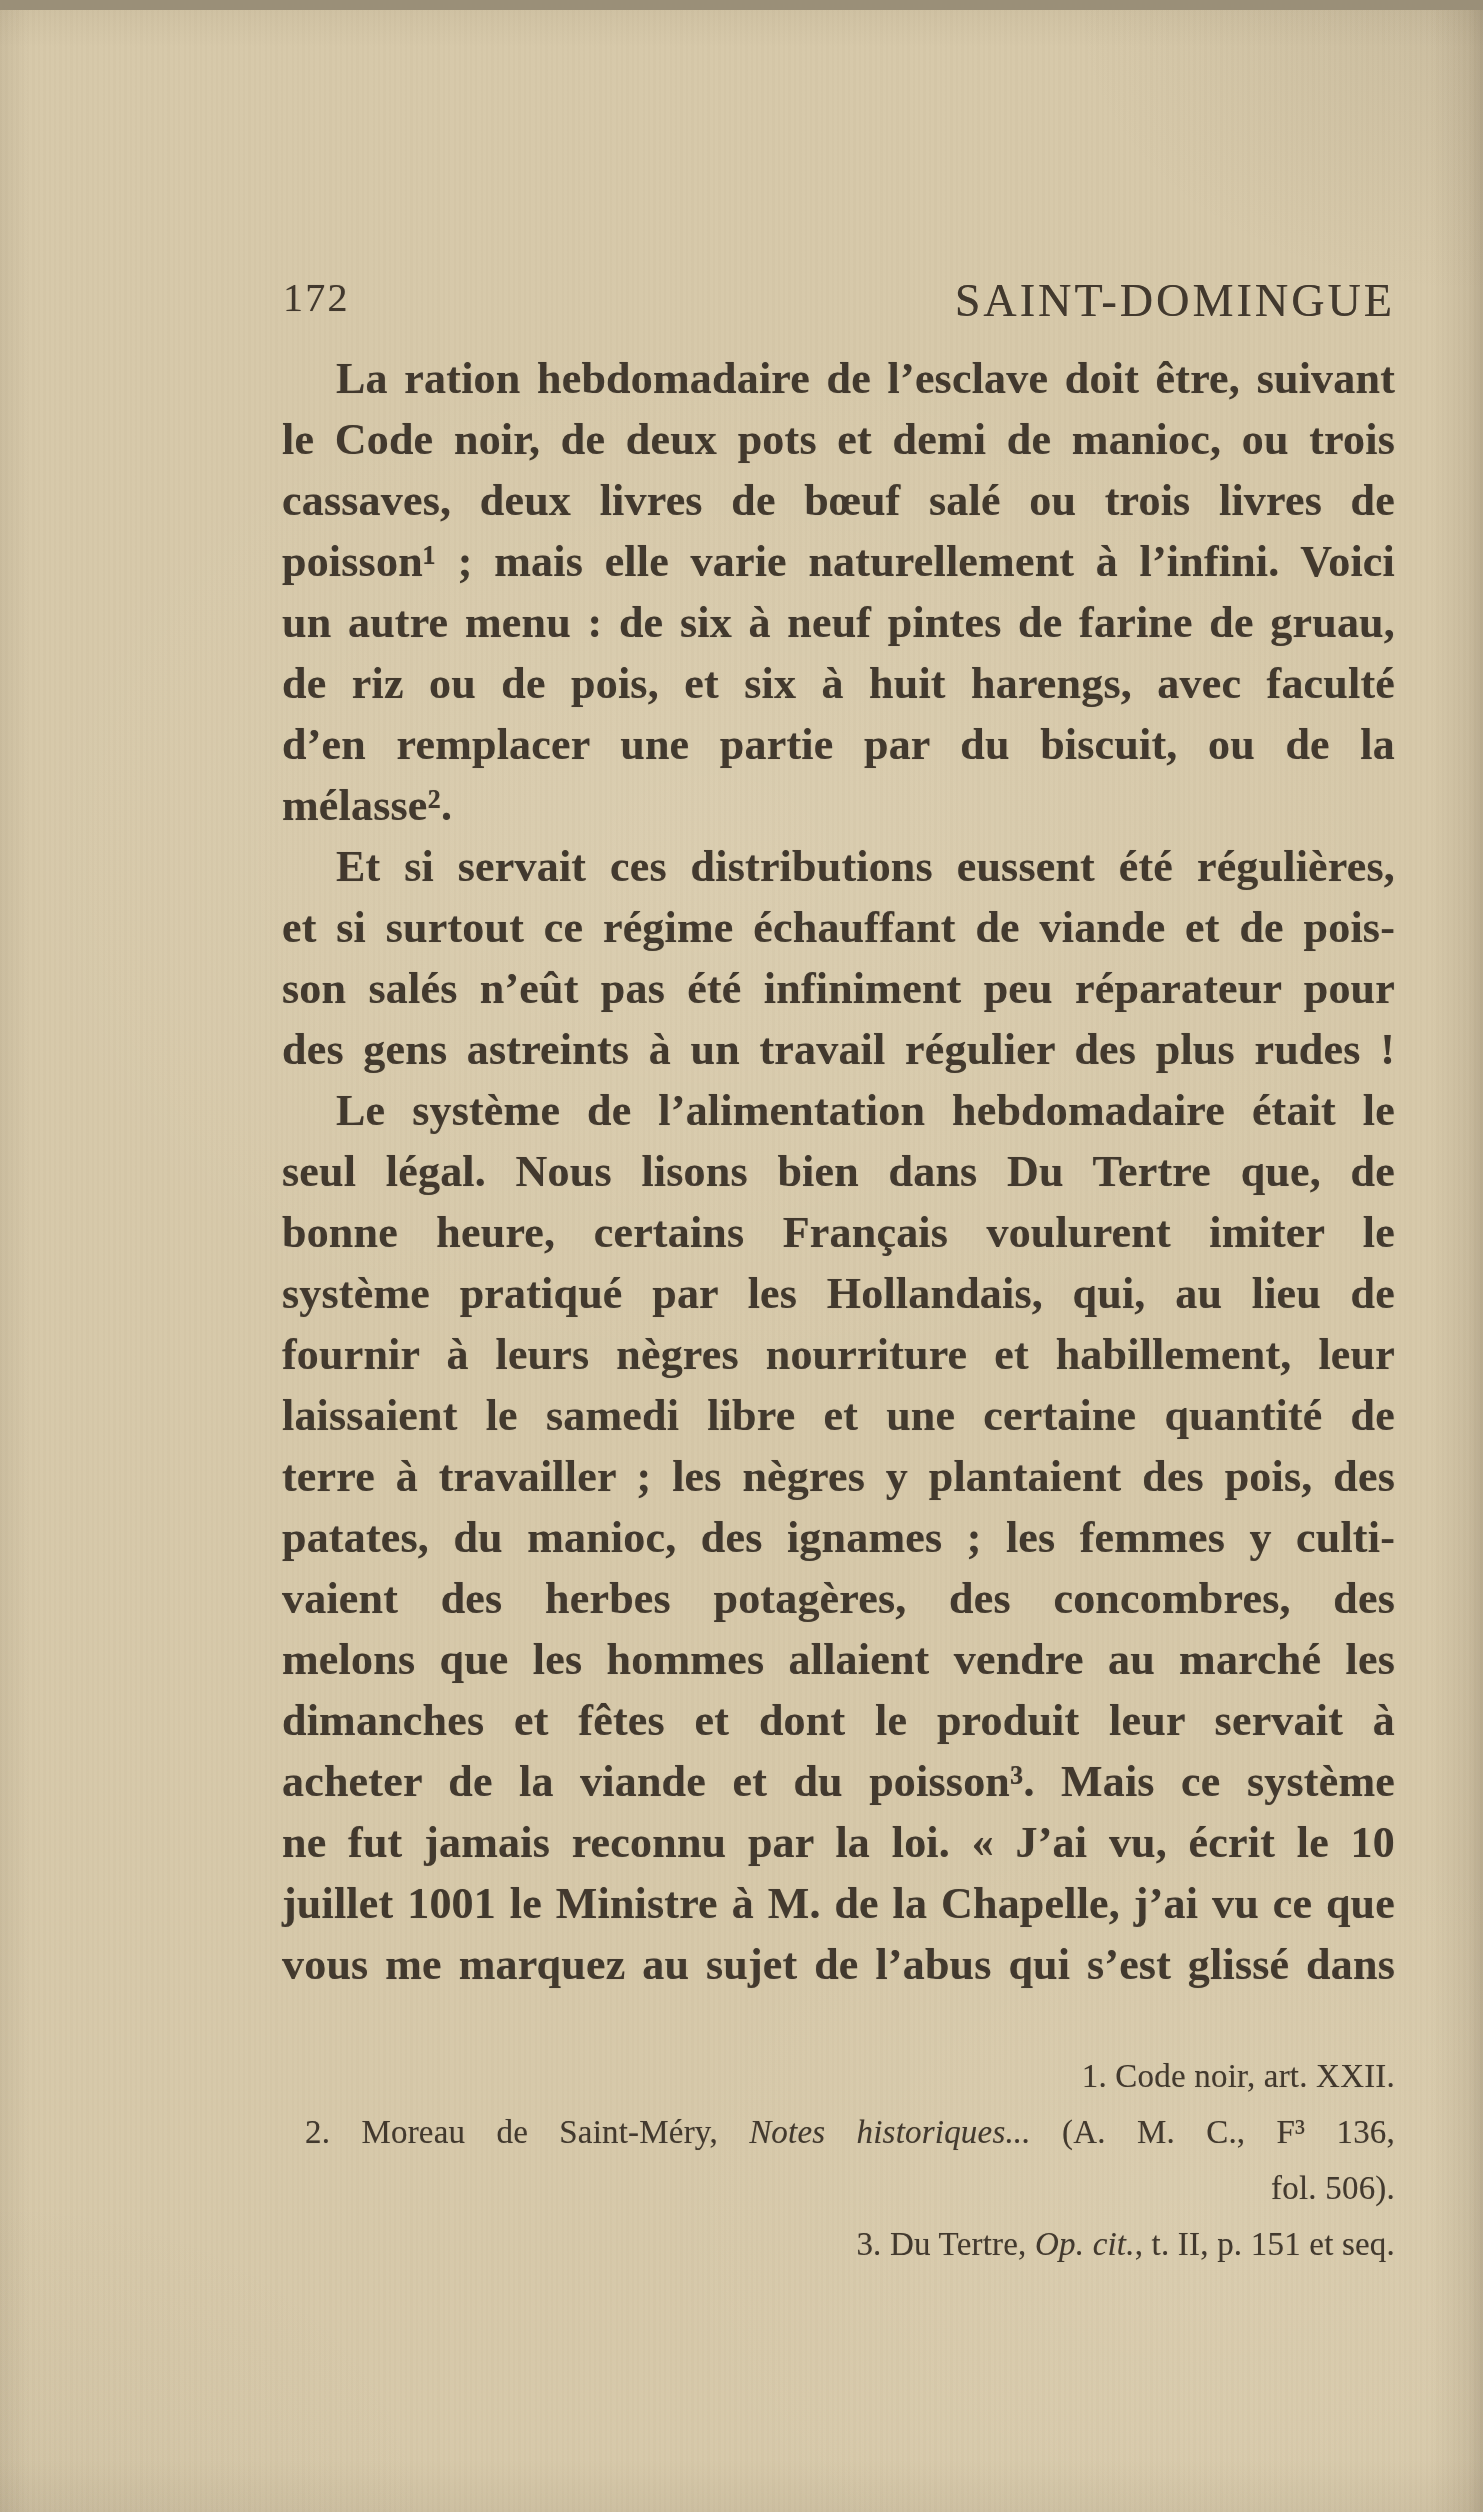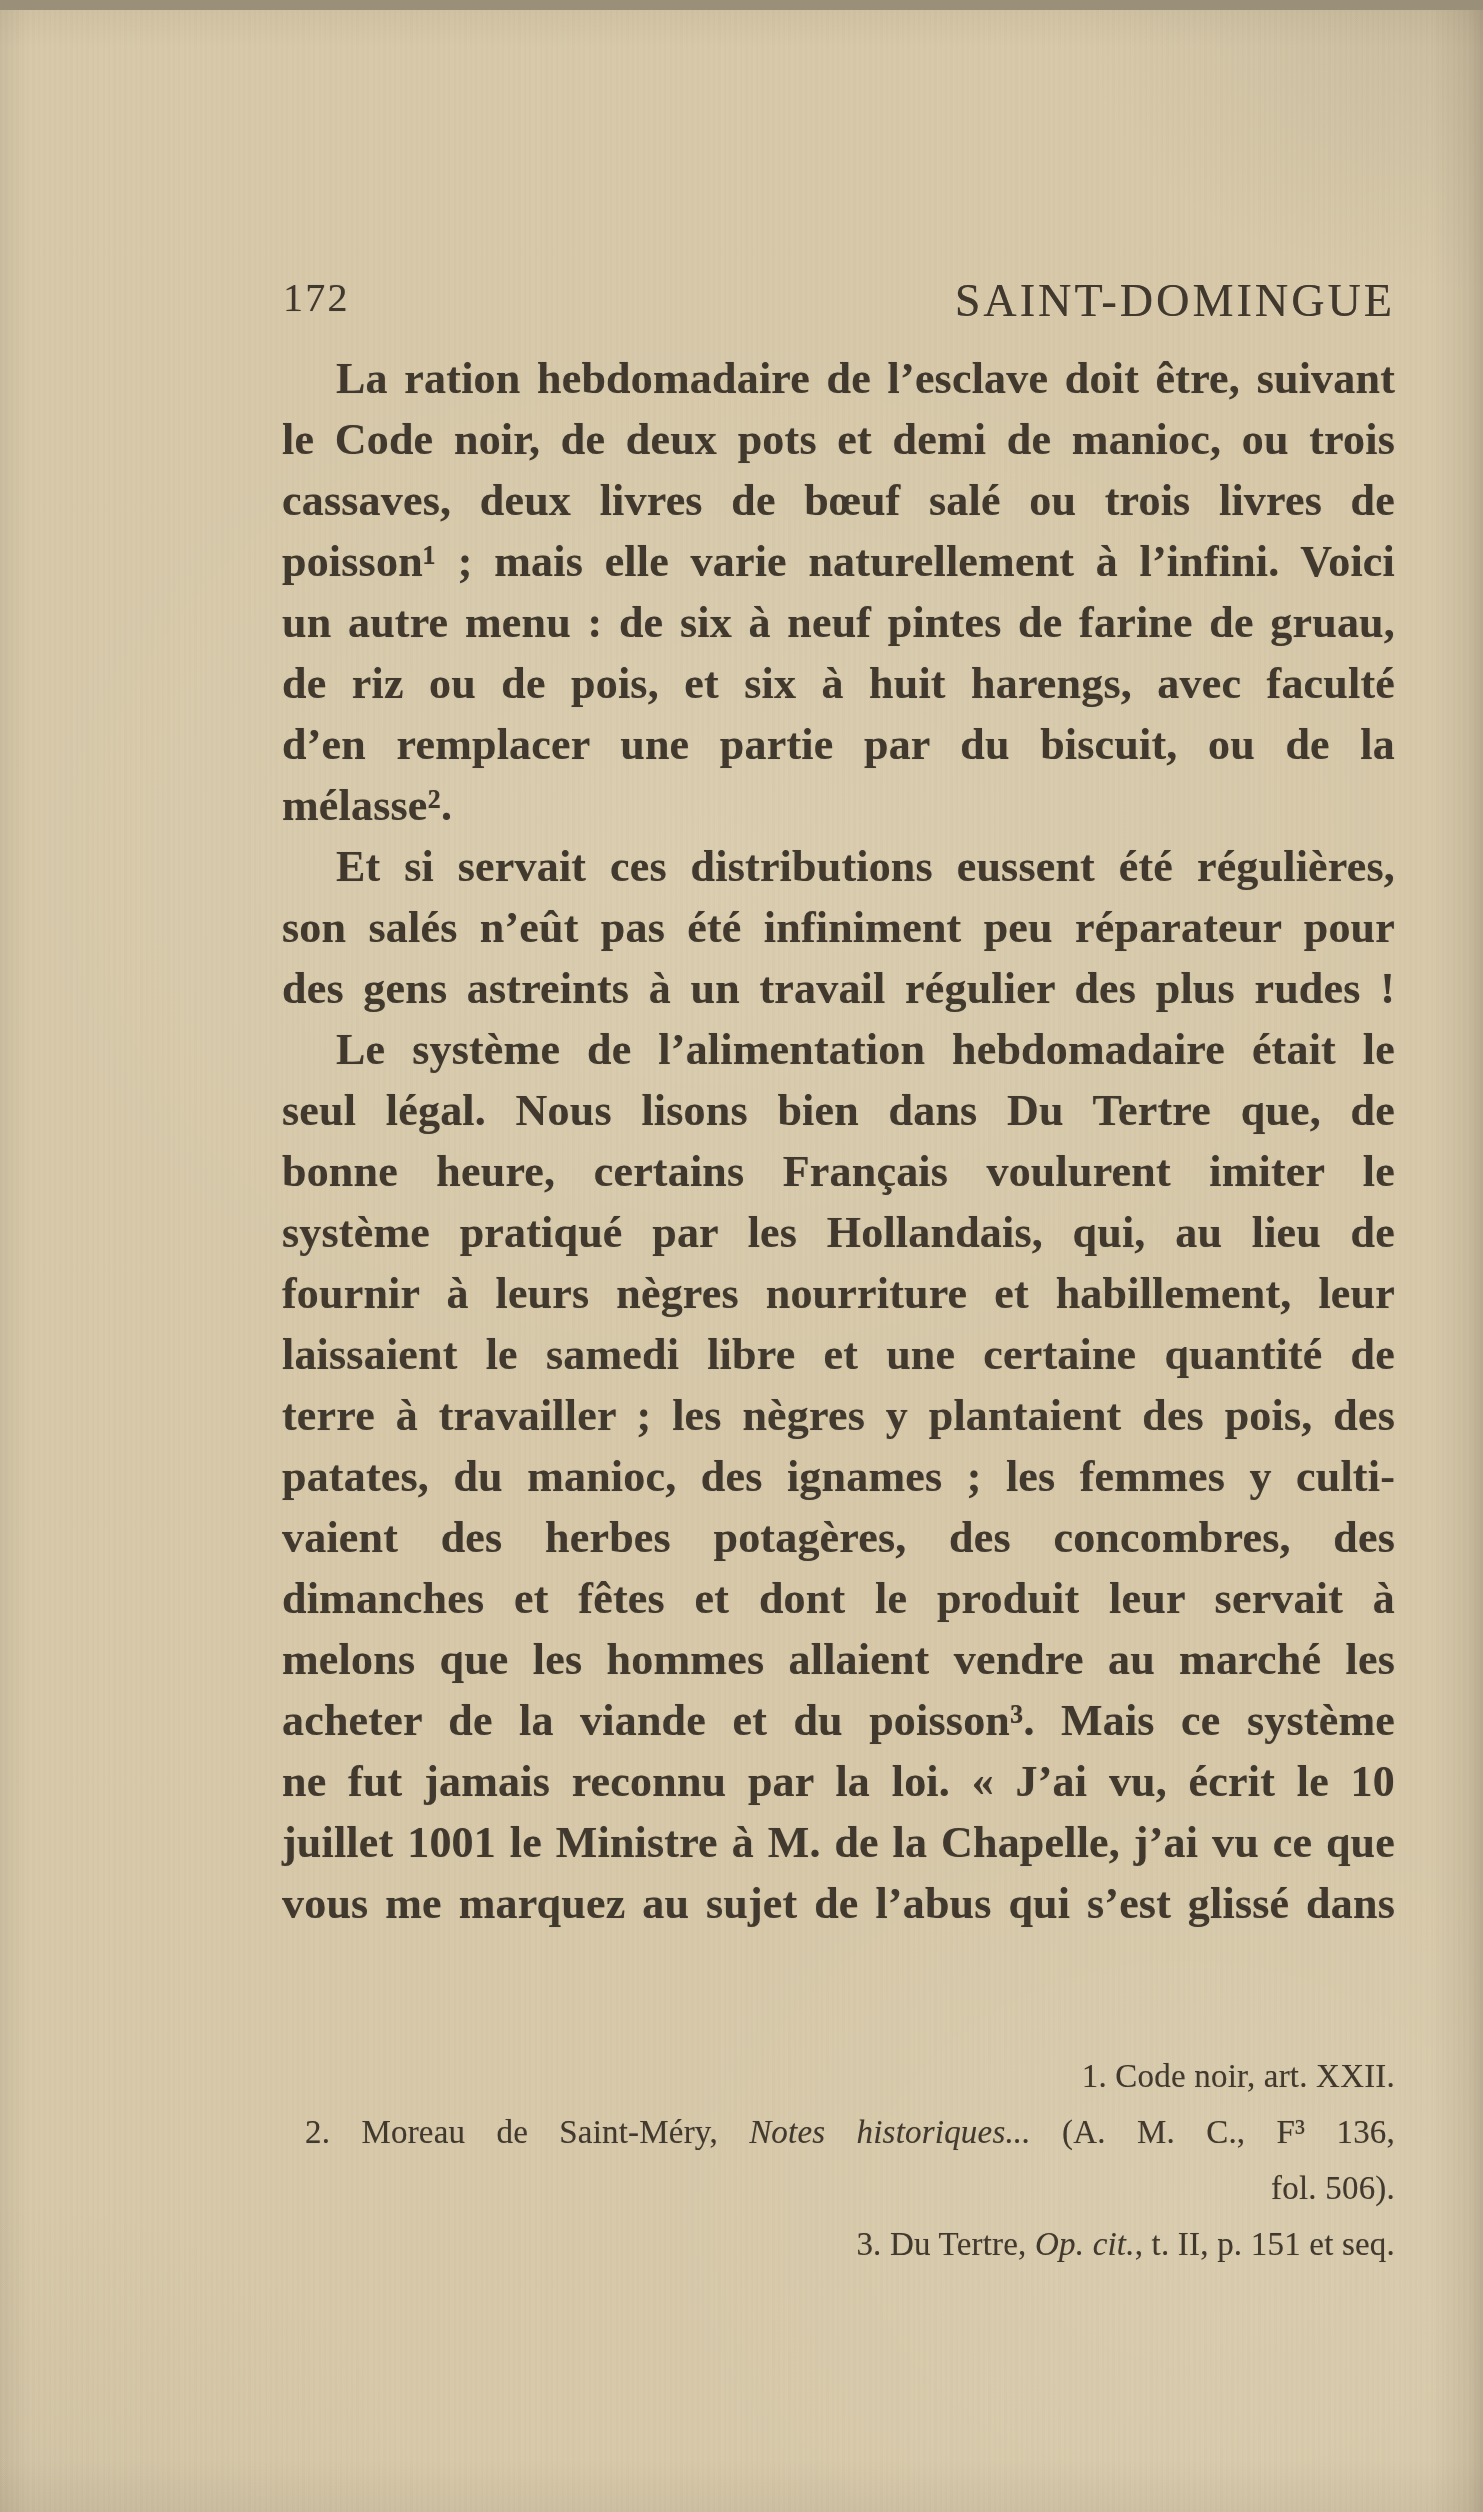--- a/index.html
+++ b/index.html
@@ -66,33 +66,34 @@
   <div class="text-block">
       <div class="line indent">La ration hebdomadaire de l’esclave doit être, suivant</div>
       <div class="line">le Code noir, de deux pots et demi de manioc, ou trois</div>
       <div class="line">cassaves, deux livres de bœuf salé ou trois livres de</div>
       <div class="line">poisson¹ ; mais elle varie naturellement à l’infini. Voici</div>
       <div class="line">un autre menu : de six à neuf pintes de farine de gruau,</div>
       <div class="line">de riz ou de pois, et six à huit harengs, avec faculté</div>
       <div class="line">d’en remplacer une partie par du biscuit, ou de la</div>
       <div class="line last">mélasse².</div>
       <div class="line indent">Et si servait ces distributions eussent été régulières,</div>
+      <div class="line">et si surtout ce régime échauffant de viande et de pois-</div>
       <div class="line">son salés n’eût pas été infiniment peu réparateur pour</div>
       <div class="line">des gens astreints à un travail régulier des plus rudes !</div>
       <div class="line indent">Le système de l’alimentation hebdomadaire était le</div>
       <div class="line">seul légal. Nous lisons bien dans Du Tertre que, de</div>
       <div class="line">bonne heure, certains Français voulurent imiter le</div>
       <div class="line">système pratiqué par les Hollandais, qui, au lieu de</div>
       <div class="line">fournir à leurs nègres nourriture et habillement, leur</div>
       <div class="line">laissaient le samedi libre et une certaine quantité de</div>
       <div class="line">terre à travailler ; les nègres y plantaient des pois, des</div>
       <div class="line">patates, du manioc, des ignames ; les femmes y culti-</div>
       <div class="line">vaient des herbes potagères, des concombres, des</div>
+      <div class="line">melons que les hommes allaient vendre au marché les</div>
       <div class="line">dimanches et fêtes et dont le produit leur servait à</div>
-      <div class="line">melons que les hommes allaient vendre au marché les</div>
       <div class="line">acheter de la viande et du poisson³. Mais ce système</div>
       <div class="line">ne fut jamais reconnu par la loi. « J’ai vu, écrit le 10</div>
       <div class="line">juillet 1001 le Ministre à M. de la Chapelle, j’ai vu ce que</div>
       <div class="line">vous me marquez au sujet de l’abus qui s’est glissé dans</div>
     </div>
   <div class="footnotes">
       <div class="fn-line indent"><span>1. Code noir, art. XXII.</span></div>
       <div class="fn-line indent justify"><span>2. Moreau de Saint-Méry, </span><i>Notes historiques...</i><span> (A. M. C., F³ 136,</span></div>
       <div class="fn-line"><span>fol. 506).</span></div>
       <div class="fn-line indent"><span>3. Du Tertre, </span><i>Op. cit.</i><span>, t. II, p. 151 et seq.</span></div>

